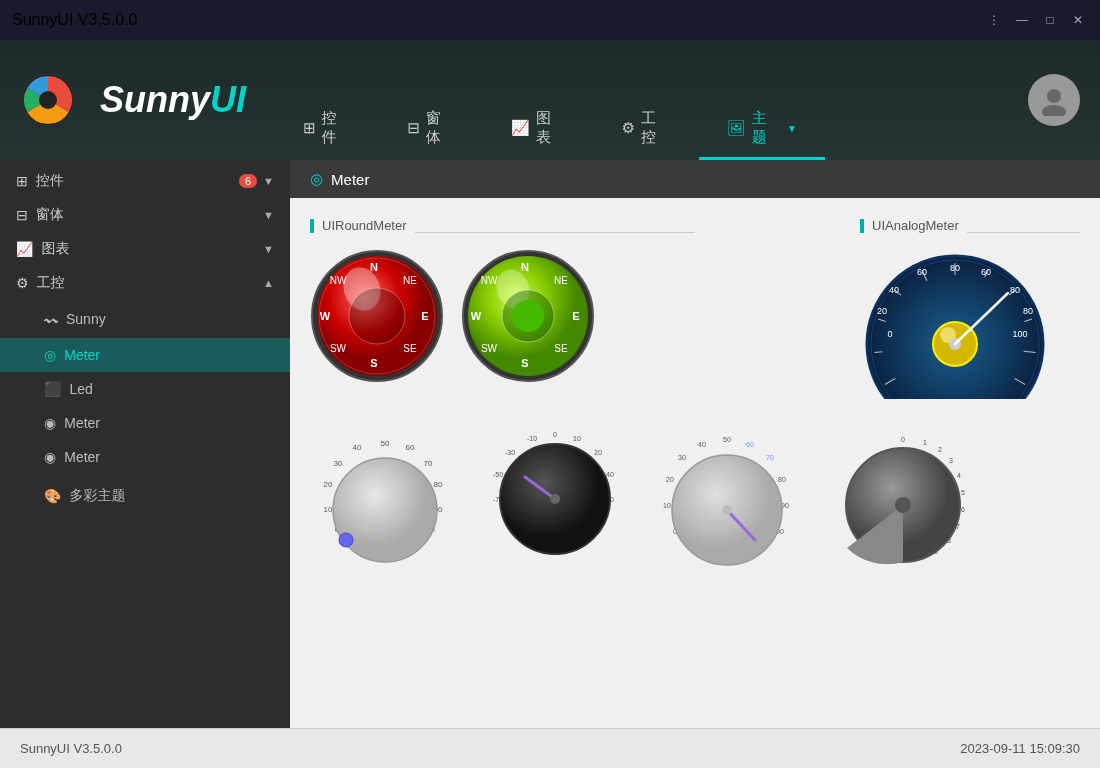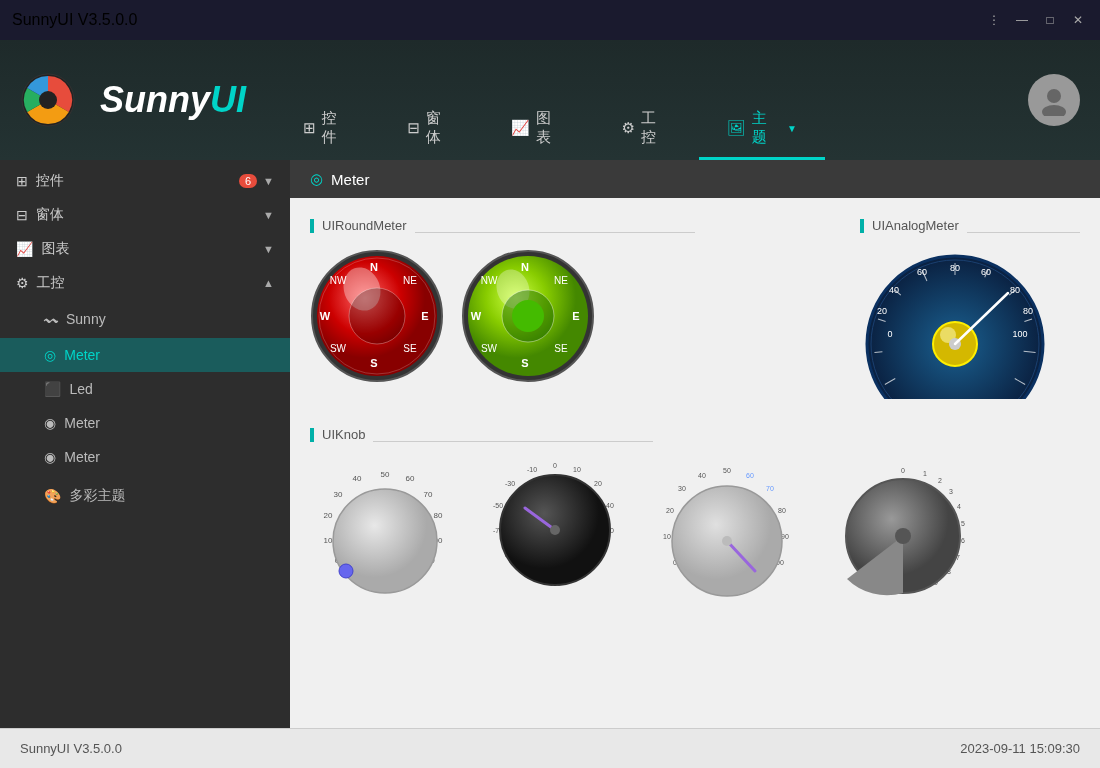--- a/index.html
+++ b/index.html
@@ -347,23 +347,20 @@
             <circle cx="88" cy="86" r="8" fill="rgba(255,255,200,0.5)"></circle>
 
             <circle cx="95" cy="95" r="6" fill="#ccc"></circle>
 
             <line x1="95" y1="95" x2="148" y2="44" stroke="#fff" stroke-width="2.5" stroke-linecap="round"></line>
           </svg>
         </div>
       </div>
 
       <div>
-        <div class="section-label">
-          <span>UIKnob</span>
-        </div>
         <div class="knobs-row">
 
           <svg width="150" height="140" viewBox="0 0 150 140">
             <defs>
               <radialGradient id="kg1" cx="40%" cy="35%">
                 <stop offset="0%" stop-color="#e8e8e8"></stop>
                 <stop offset="100%" stop-color="#aaaaaa"></stop>
               </radialGradient>
             </defs>
 

